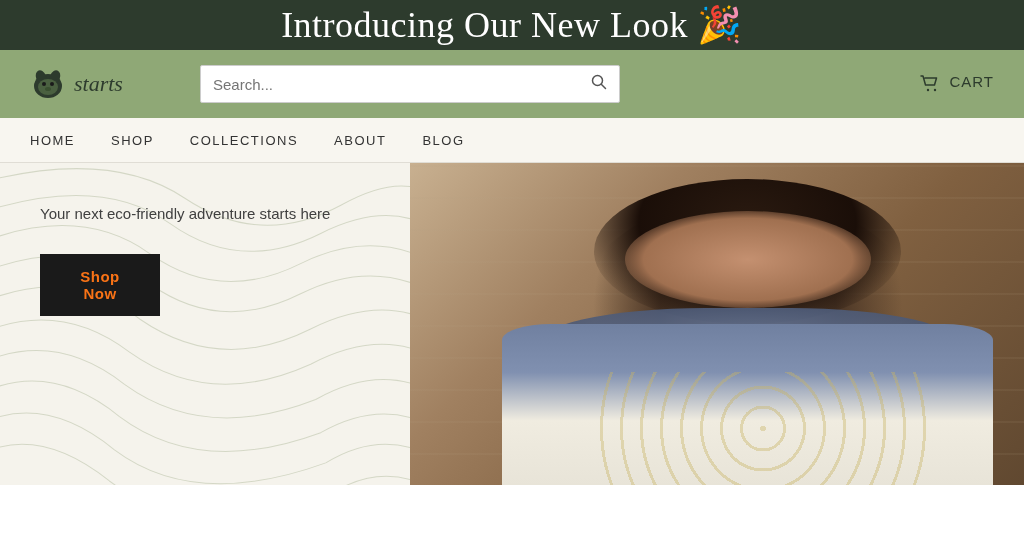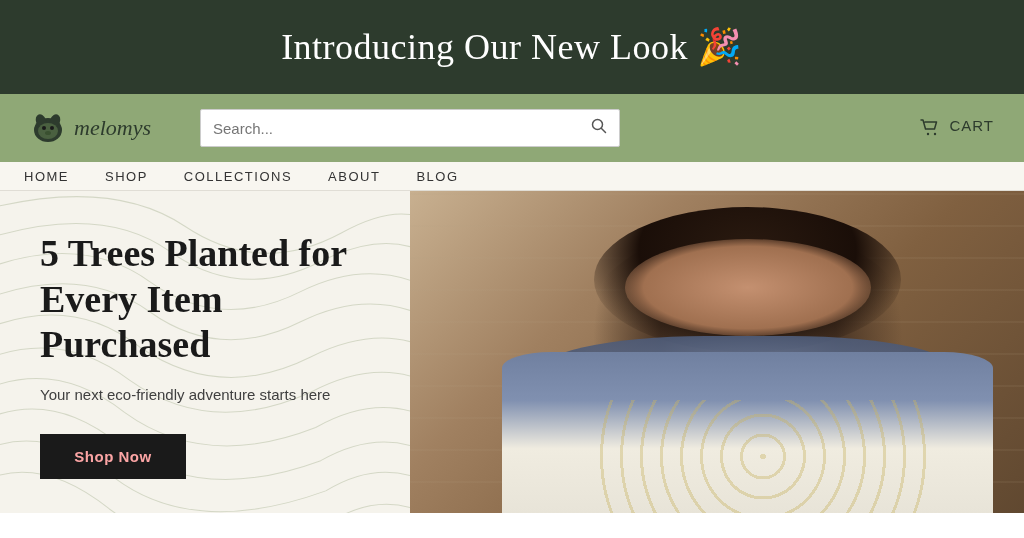--- a/index.html
+++ b/index.html
@@ -3,21 +3,21 @@
   <meta charset="utf-8">
   <style>
     * { margin: 0; padding: 0; box-sizing: border-box; }
     body { font-family: Georgia, 'Times New Roman', serif; width: 1024px; height: 538px; overflow: hidden; }
 
     
     .announcement-bar {
       background-color: #2d3b2d;
       color: white;
       text-align: center;
-      padding: 26px 20px;
+      padding: 4px 20px;
       font-size: 36px;
       font-weight: normal;
       letter-spacing: 0.5px;
     }
 
     
     .header {
       background-color: #8fa876;
       display: flex;
       align-items: center;
@@ -85,22 +85,22 @@
       font-size: 15px;
       letter-spacing: 1px;
       cursor: pointer;
     }
 
     
     .nav-bar {
       background-color: #f8f6f0;
       display: flex;
       align-items: center;
-      padding: 0 24px;
-      height: 29px;
+      padding: 0 30px;
+      height: 45px;
       gap: 36px;
       border-bottom: 1px solid #e0ddd5;
     }
 
     .nav-item {
       font-family: Arial, sans-serif;
       font-size: 13px;
       letter-spacing: 1.5px;
       color: #333;
       cursor: pointer;
@@ -142,30 +142,30 @@
       color: #404040;
       line-height: 1.5;
       margin-bottom: 28px;
       position: relative;
       z-index: 1;
     }
 
     .shop-now-btn {
       display: inline-block;
       background-color: #1a1a1a;
-      color: #fca5a5;
+      color: #f97316;
       font-family: Arial, sans-serif;
       font-size: 15px;
       font-weight: bold;
       padding: 14px 30px;
       letter-spacing: 0.5px;
       cursor: pointer;
       border: none;
       text-align: center;
-      width: 146px;
+      width: 120px;
       position: relative;
       z-index: 1;
     }
 
     .hero-right {
       flex: 1;
       background-color: #c8b89a;
       position: relative;
       overflow: hidden;
     }
@@ -189,21 +189,21 @@
   <div class="logo-area">
     <svg class="logo-icon" viewBox="0 0 36 36" xmlns="http://www.w3.org/2000/svg">
       <ellipse cx="18" cy="20" rx="14" ry="12" fill="#2d3b2d"></ellipse>
       <ellipse cx="11" cy="11" rx="5" ry="7" fill="#2d3b2d" transform="rotate(-20 11 11)"></ellipse>
       <ellipse cx="25" cy="11" rx="5" ry="7" fill="#2d3b2d" transform="rotate(20 25 11)"></ellipse>
       <ellipse cx="18" cy="21" rx="10" ry="8" fill="#4a6040"></ellipse>
       <circle cx="14" cy="18" r="2" fill="#1a1a1a"></circle>
       <circle cx="22" cy="18" r="2" fill="#1a1a1a"></circle>
       <ellipse cx="18" cy="23" rx="3" ry="2" fill="#3a5030"></ellipse>
     </svg>
-    <span class="logo-text">melomys</span>
+    <span class="logo-text">starts</span>
   </div>
 
   <div class="search-bar">
     <input class="search-input" type="text" placeholder="Search..." style="">
     <button class="search-icon-btn">
       <svg width="16" height="16" viewBox="0 0 16 16" fill="none" xmlns="http://www.w3.org/2000/svg">
         <circle cx="6.5" cy="6.5" r="5" stroke="#555" stroke-width="1.5"></circle>
         <line x1="10.5" y1="10.5" x2="14.5" y2="14.5" stroke="#555" stroke-width="1.5" stroke-linecap="round"></line>
       </svg>
     </button>
@@ -238,21 +238,20 @@
         <path d="M-20,170 Q60,135 130,188 Q210,245 310,200 Q390,158 450,205"></path>
         <path d="M-20,200 Q55,165 125,220 Q205,278 315,235 Q390,193 450,240"></path>
         <path d="M-20,230 Q50,195 120,252 Q200,312 320,268 Q390,228 450,274"></path>
         <path d="M-20,50 Q100,10 170,60 Q240,110 320,70 Q400,30 450,80"></path>
         <path d="M-20,20 Q110,-15 185,35 Q260,85 340,42 Q415,0 450,50"></path>
         <path d="M-20,260 Q45,228 115,285 Q195,345 325,298 Q390,258 450,304"></path>
         <path d="M-20,290 Q40,260 110,316 Q190,376 328,330 Q390,290 450,336"></path>
       </g>
     </svg>
 
-    <h1 class="hero-heading">5 Trees Planted for Every Item Purchased</h1>
     <p class="hero-subtext">Your next eco-friendly adventure starts here</p>
     <button class="shop-now-btn">Shop Now</button>
   </div>
 
   <div class="hero-right">
 
     <div style="width:100%;height:100%;position:relative;background:linear-gradient(135deg, #c8b090 0%, #a08060 30%, #806040 60%, #604830 100%);">
 
       <div style="position:absolute;top:0;left:0;right:0;bottom:0;background:repeating-linear-gradient(0deg,transparent,transparent 30px,rgba(180,160,130,0.1) 30px,rgba(180,160,130,0.1) 32px);"></div>
 

